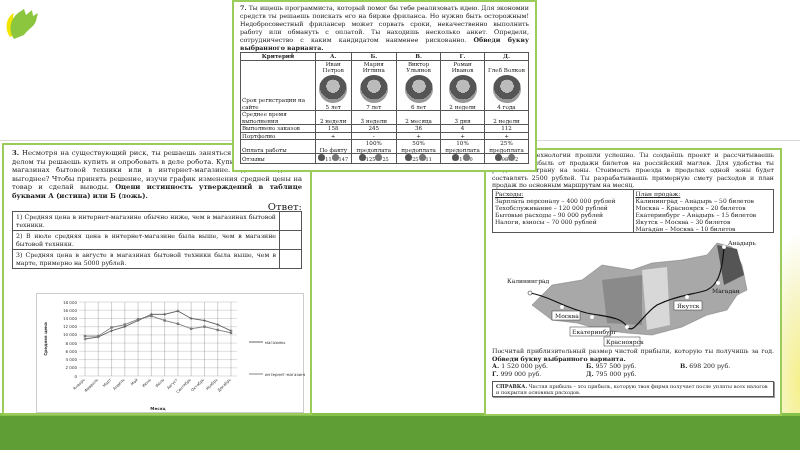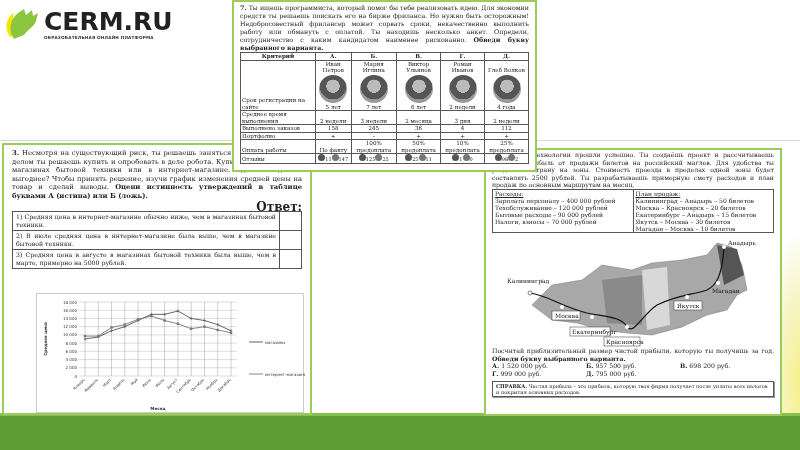--- a/index.html
+++ b/index.html
@@ -21,21 +21,21 @@
   .ft td, .ft th { border: 1px solid #555; font-size: 5.6px; line-height: 6.5px; text-align: center; font-weight: normal; padding: 0 1px; vertical-align: bottom; }
   .ft th { font-weight: bold; }
   .ft td.left { text-align: left; }
   .avatar { width: 28px; height: 28px; border-radius: 50%; margin: 1px auto; background: radial-gradient(circle at 50% 40%, #bbb 0 30%, #555 31% 60%, #999 61%); }
   .smile { display: inline-block; width: 7px; height: 7px; border-radius: 50%; background: #555; vertical-align: middle; }
   .smile.sad { background: #777; }
   sub { font-size: 5px; }
   
   #card-chart { left: 2px; top: 143px; width: 310px; height: 272px; padding: 4px 8px; z-index: 1; border-top: 2px solid #9bcb5a; }
   #card-chart p.q { text-align: justify; font-size: 6.8px; line-height: 8.6px; }
-  .answer-label { text-align: right; font-weight: bold; font-size: 12px; margin-top: 2px; }
+  .answer-label { text-align: right; font-weight: normal; font-size: 10px; margin-top: 2px; }
   .st td { border: 1px solid #555; font-size: 6.2px; line-height: 8px; padding: 1px 3px; vertical-align: top; text-align: justify; }
   .st td.ans { width: 22px; }
   .chart-frame { position: absolute; left: 32px; top: 148px; width: 268px; height: 120px; border: 1px solid #ccc; background: #fff; }
   
   #card-maglev { left: 484px; top: 148px; width: 298px; height: 268px; padding: 1px 6px; z-index: 1; }
   #card-maglev p { text-align: justify; font-size: 6.2px; line-height: 7.6px; }
   .budget td { border: 1px solid #555; font-size: 6.0px; line-height: 7px; padding: 0 2px; vertical-align: top; text-align: left; }
   .budget .hdr { text-decoration: underline; }
   .map { position: relative; height: 112px; margin-top: 2px; }
   .opts { display: grid; grid-template-columns: 1fr 1fr 1fr; font-size: 6.2px; line-height: 7.5px; }
@@ -44,24 +44,20 @@
 </style>
 </head>
 <body>
 
 <div class="logo">
   <div class="logo-mark">
     <svg width="36" height="34" viewBox="0 0 36 34">
       <path d="M6 30 C0 22 2 10 10 6 C8 12 9 20 14 26 Z" fill="#f2e600"></path>
       <path d="M10 32 C4 24 6 12 14 6 L20 2 L22 8 L28 3 L29 9 L34 6 L32 14 C30 20 24 22 20 28 Z" fill="#8cc63f"></path>
     </svg>
-  </div>
-  <div class="logo-text">
-    <span class="logo-title">CERM.RU</span>
-    <span class="logo-sub">ОБРАЗОВАТЕЛЬНАЯ ОНЛАЙН ПЛАТФОРМА</span>
   </div>
 </div>
 
 <div class="hr-line"></div>
 <div class="swoosh"></div>
 
 <div class="card" id="card-freelance">
   <p>
     <b>7.</b>
     <span>Ты ищешь программиста, который помог бы тебе реализовать идею. Для экономии средств ты решаешь поискать его на бирже фриланса. Но нужно быть осторожным! Недобросовестный фрилансер может сорвать сроки, некачественно выполнить работу или обмануть с оплатой. Ты находишь несколько анкет. Определи, сотрудничество с каким кандидатом наименее рискованно.</span>

